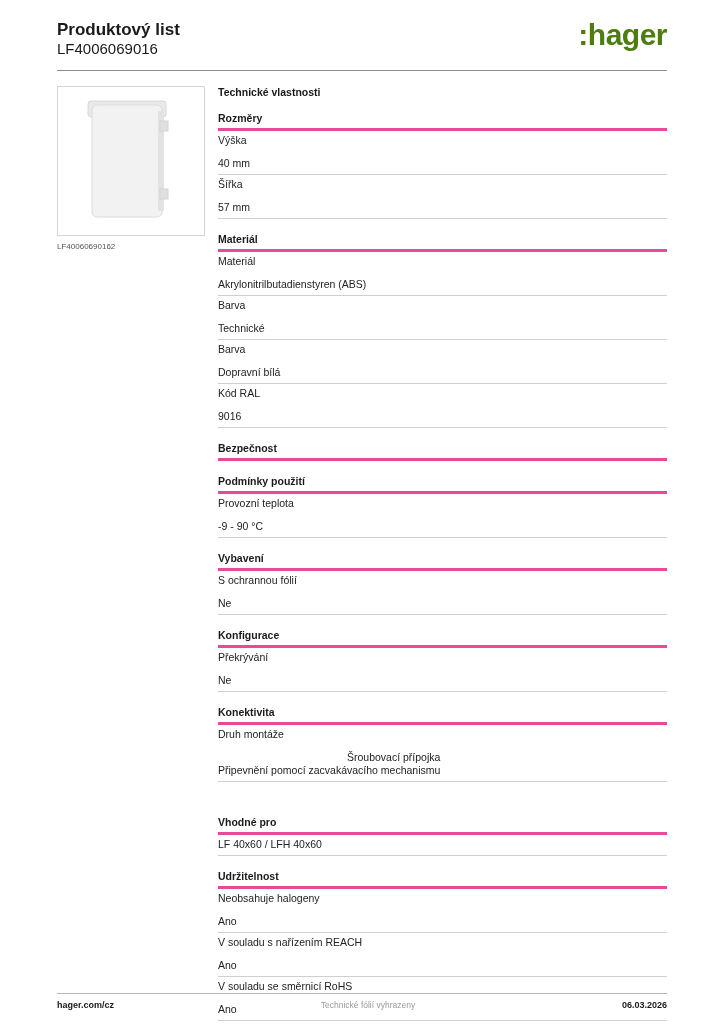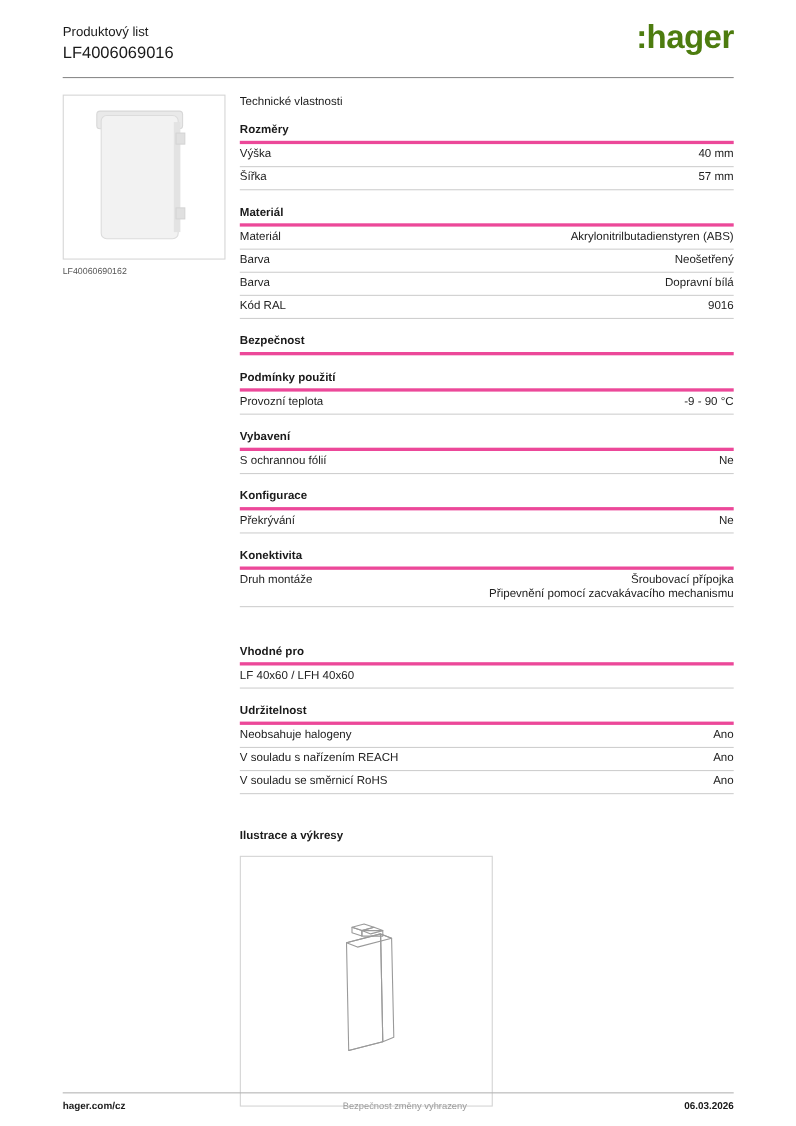--- a/index.html
+++ b/index.html
@@ -4,40 +4,40 @@
 <style>
   * { margin:0; padding:0; box-sizing:border-box; }
   html,body { background:#fff; }
   body { width:724px; height:1024px; position:relative; overflow:hidden;
          font-family:"Liberation Sans", sans-serif; color:#1a1a1a; }
   .page { position:absolute; inset:0; padding:20px 57px 0 57px; }
 
   
   .header { display:flex; justify-content:space-between; align-items:flex-start;
             border-bottom:1px solid #8c8c8c; padding-bottom:12px; }
-  .doc-title { font-size:12px; font-weight:normal; line-height:19px; }
+  .doc-title { font-size:17px; font-weight:bold; line-height:19px; }
   .doc-id { font-size:15px; line-height:19px; }
   .logo { font-size:30px; font-weight:bold; letter-spacing:-0.5px; line-height:30px; }
 
   
   .main { display:flex; gap:13px; margin-top:15px; }
   .left-col { width:148px; flex:0 0 148px; }
   .img-box { width:148px; height:150px; border:1px solid #d6d6d6; background:#fff;
              display:flex; align-items:center; justify-content:center; }
   .img-caption { font-size:8px; color:#555; margin-top:6px; }
 
   .right-col { flex:1; min-width:0; }
-  .specs-heading { font-size:10.5px; font-weight:normal; margin-bottom:8px; }
+  .specs-heading { font-size:10.5px; font-weight:bold; margin-bottom:8px; }
   .sec-title { font-size:10.5px; font-weight:bold; margin-top:14px;
                padding-bottom:4px; border-bottom:3px solid #ec4899; }
   .row { display:flex; justify-content:space-between; align-items:flex-start;
          gap:10px; border-bottom:1px solid #cfcfcf; padding:3px 0 4px;
-         font-size:10.5px; line-height:13px; color:#222; }
+         font-size:10.5px; line-height:13px; color:#222;flex-direction:column; }
   .val { text-align:right; white-space:nowrap; }
-  .val-multi span { display:block;margin-left:41px; }
+  .val-multi span { display:block; }
   .gap-lg { margin-top:34px; }
 
   .illus-title { font-size:10.5px; font-weight:bold; margin-top:32px; }
   .illus-box { width:230px; height:228px; border:1px solid #d4d4d4; margin-top:12px;
                display:flex; align-items:center; justify-content:center; }
 
   
   .footer { position:absolute; left:57px; right:57px; bottom:14px;
             border-top:1px solid #b5b5b5; padding-top:6px;
             display:flex; justify-content:space-between; align-items:baseline; }
@@ -89,21 +89,21 @@
       </div>
 
       <div>
         <div class="sec-title">Materiál</div>
         <div class="row">
           <span class="lbl">Materiál</span>
           <span class="val">Akrylonitrilbutadienstyren (ABS)</span>
         </div>
         <div class="row">
           <span class="lbl">Barva</span>
-          <span class="val">Neošetřený</span>
+          <span class="val">Technické</span>
         </div>
         <div class="row">
           <span class="lbl">Barva</span>
           <span class="val">Dopravní bílá</span>
         </div>
         <div class="row">
           <span class="lbl">Kód RAL</span>
           <span class="val">9016</span>
         </div>
       </div>
@@ -190,17 +190,17 @@
           </g>
         </svg>
       </div>
 
       <div style="height:40px;"></div>
     </div>
   </div>
 
   <div class="footer">
     <span class="site">hager.com/cz</span>
-    <span class="notice">Bezpečnost změny vyhrazeny</span>
+    <span class="notice">Technické fólií vyhrazeny</span>
     <span class="date">06.03.2026</span>
   </div>
 
 </div>
 
 </body></html>

